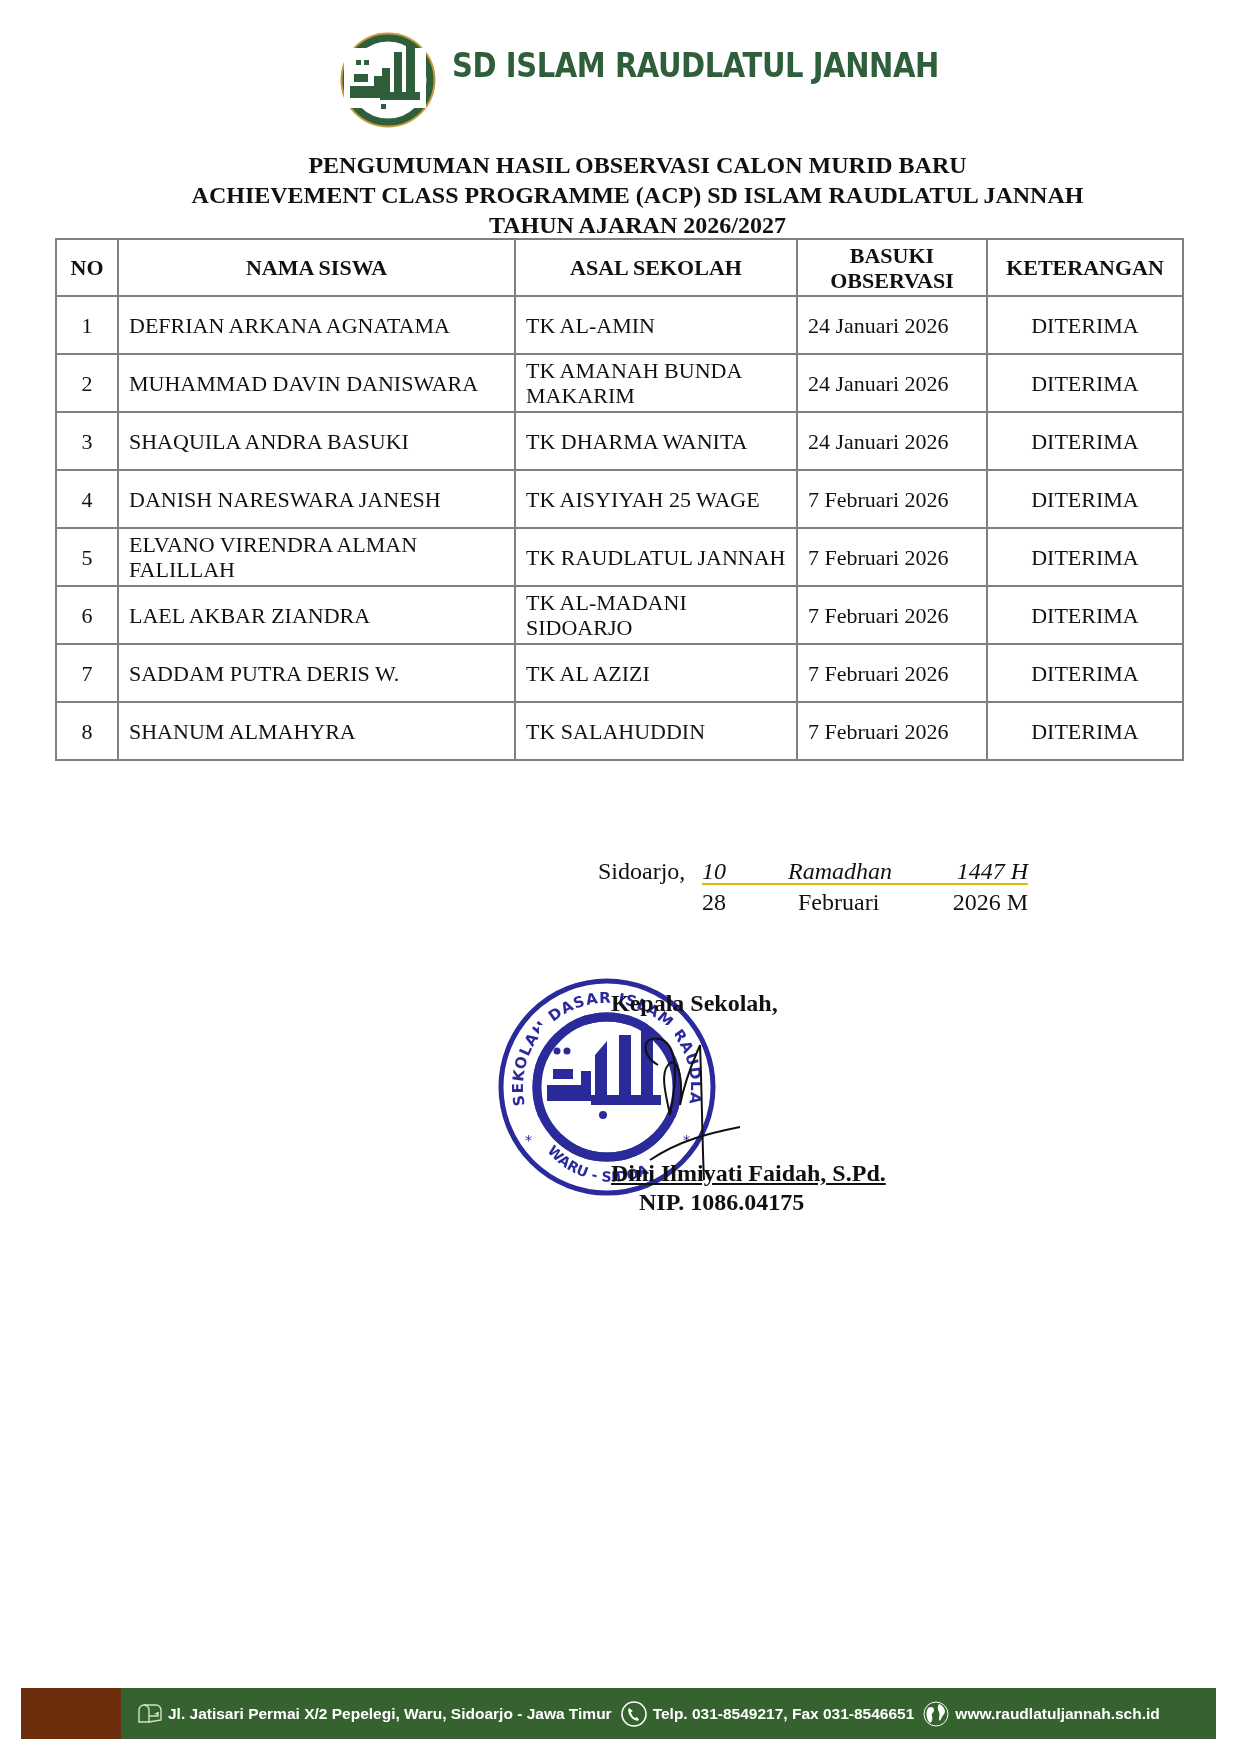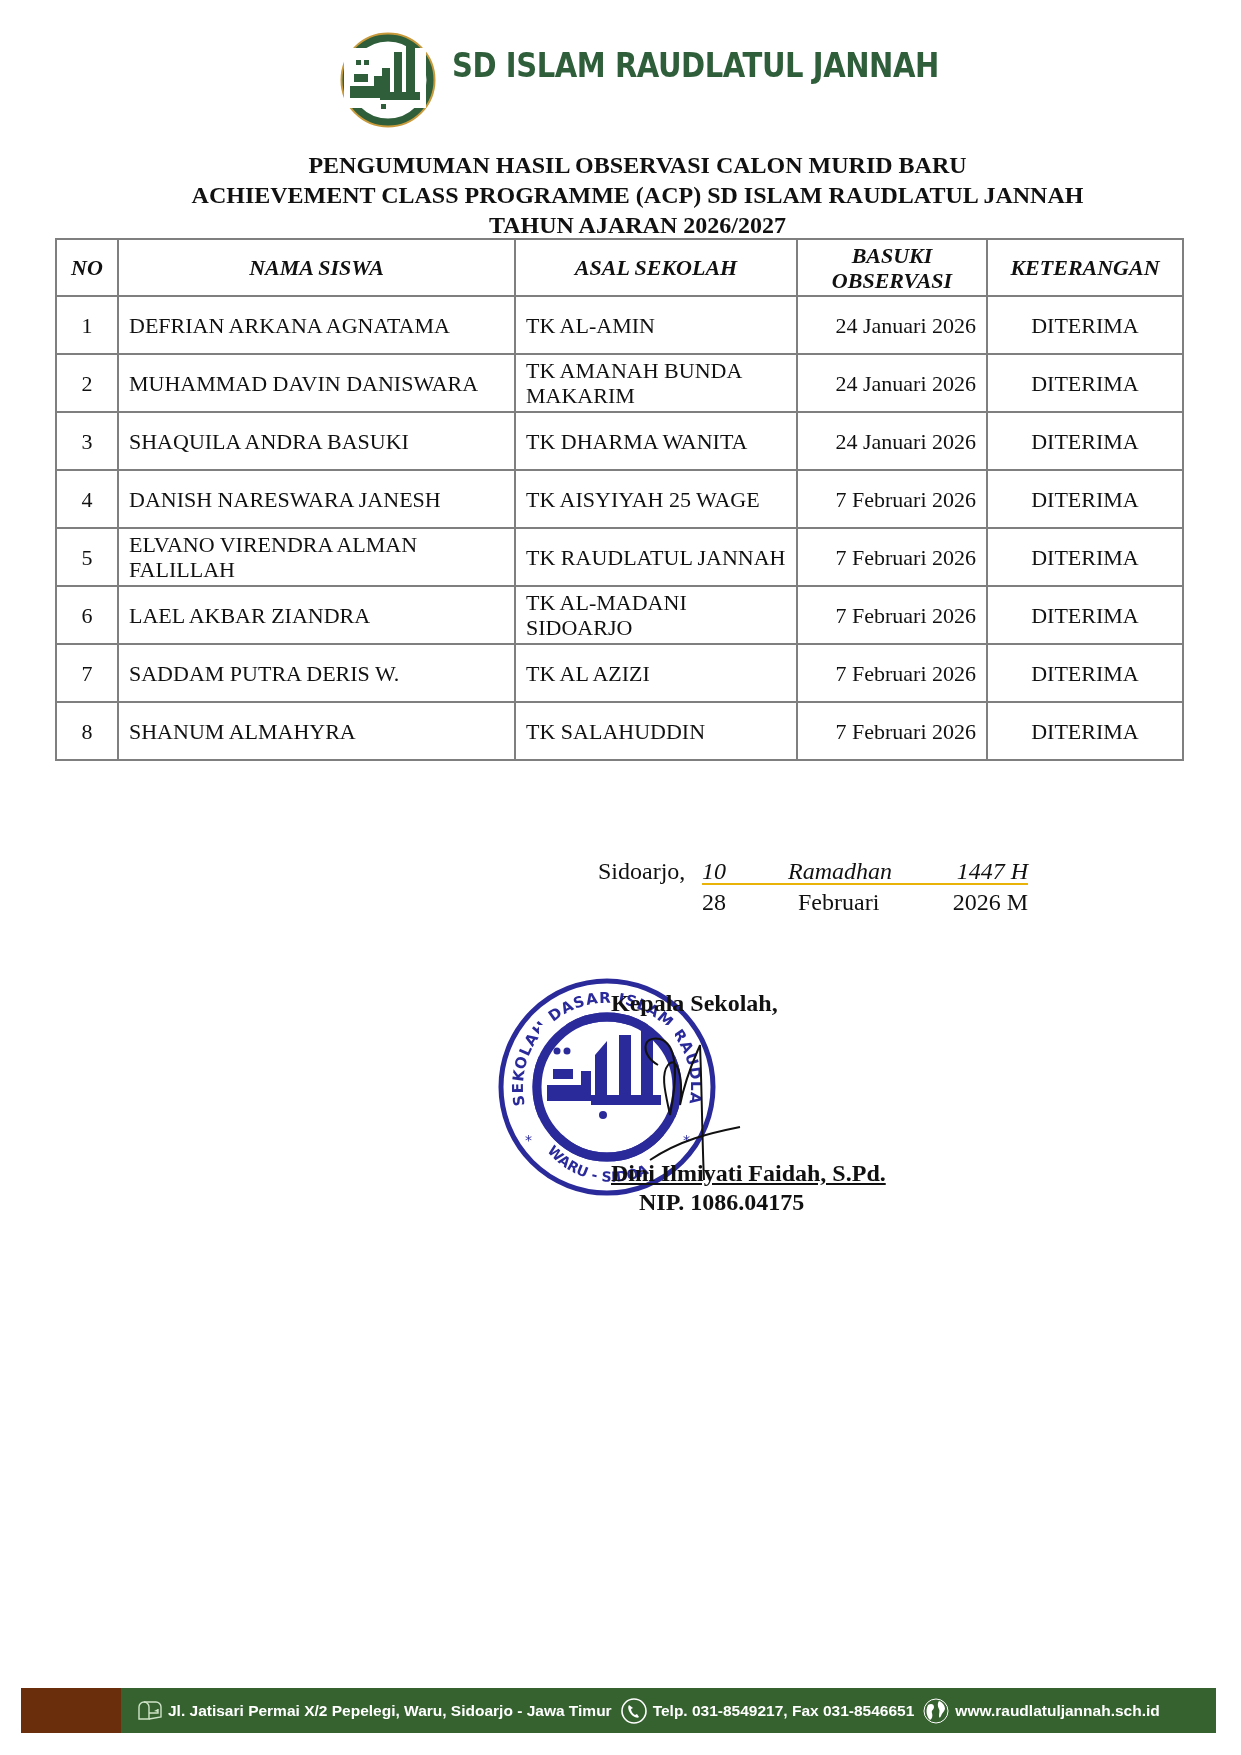--- a/index.html
+++ b/index.html
@@ -17,27 +17,27 @@
 
   
   .title-block { position: absolute; left: 17px; width: 1241px; top: 150px; text-align: center;
                  font-weight: bold; font-size: 24px; line-height: 30px; }
   .title-block div { white-space: nowrap; }
 
   
   table.results { position: absolute; left: 55px; top: 238px; width: 1129px; border-collapse: collapse;
                   font-size: 22px; }
   table.results th, table.results td { border: 2px solid #7f7f7f; padding: 0 10px; height: 56px; }
-  table.results th { font-weight: bold; text-align: center; height: 55px; line-height: 25px; font-style: italic; }
+  table.results th { font-weight: bold; text-align: center; height: 55px; line-height: 25px; }
   table.results td { line-height: 25px; }
   table.results tbody tr:nth-child(n+5) td { border-top-color: #111; }
   td.c-no { text-align: center; width: 40px; }
   td.c-name { width: 375px; }
   td.c-school { width: 260px; }
-  td.c-date { text-align: right; width: 168px; }
+  td.c-date { text-align: left; width: 168px; }
   td.c-status { text-align: center; }
 
   
   .date-block { position: absolute; left: 598px; top: 856px; font-size: 24px; line-height: 31px; }
   .date-row { position: relative; height: 31px; white-space: nowrap; }
   .date-city { position: absolute; left: 0; top: 0; text-align: right; }
   .hijri { position: absolute; left: 104px; top: 0; width: 326px; height: 27px; border-bottom: 2px solid #eab308;
            font-style: italic; }
   .hijri span, .masehi span { position: absolute; top: 0; }
   .masehi { position: absolute; left: 104px; top: 0; width: 326px; }
@@ -47,21 +47,21 @@
 
   
   .stamp { position: absolute; left: 495px; top: 975px; width: 224px; height: 224px; }
   .signature { position: absolute; left: 640px; top: 1035px; width: 130px; height: 150px; }
   .sig-block { position: absolute; left: 611px; top: 988px; font-weight: bold; font-size: 24px; line-height: 30px; }
   .sig-title { position: absolute; left: 0; top: 0; white-space: nowrap; }
   .sig-name { position: absolute; left: 0; top: 170px; white-space: nowrap; text-decoration: underline; }
   .sig-nip { position: absolute; left: 0; top: 199px; white-space: nowrap; margin-left: 28px; }
 
   
-  .footer { position: absolute; left: 21px; top: 1688px; width: 1195px; height: 45px; display: flex; }
+  .footer { position: absolute; left: 21px; top: 1688px; width: 1195px; height: 51px; display: flex; }
   .footer-brown { width: 100px; height: 100%; background: #6b2e0c; }
   .footer-green { flex: 1; height: 100%; background: #35622f; display: flex; align-items: center;
                   color: #ffffff; font-family: "Liberation Sans", sans-serif; font-weight: bold;
                   font-size: 15.5px; padding-left: 8px; white-space: nowrap; }
   .footer-green .fi { display: inline-block; width: 28px; height: 28px; margin: 0 5px 0 6px; flex: 0 0 auto; }
   .footer-green .ft { margin-right: 2px; }
 </style>
 </head>
 <body>
 

